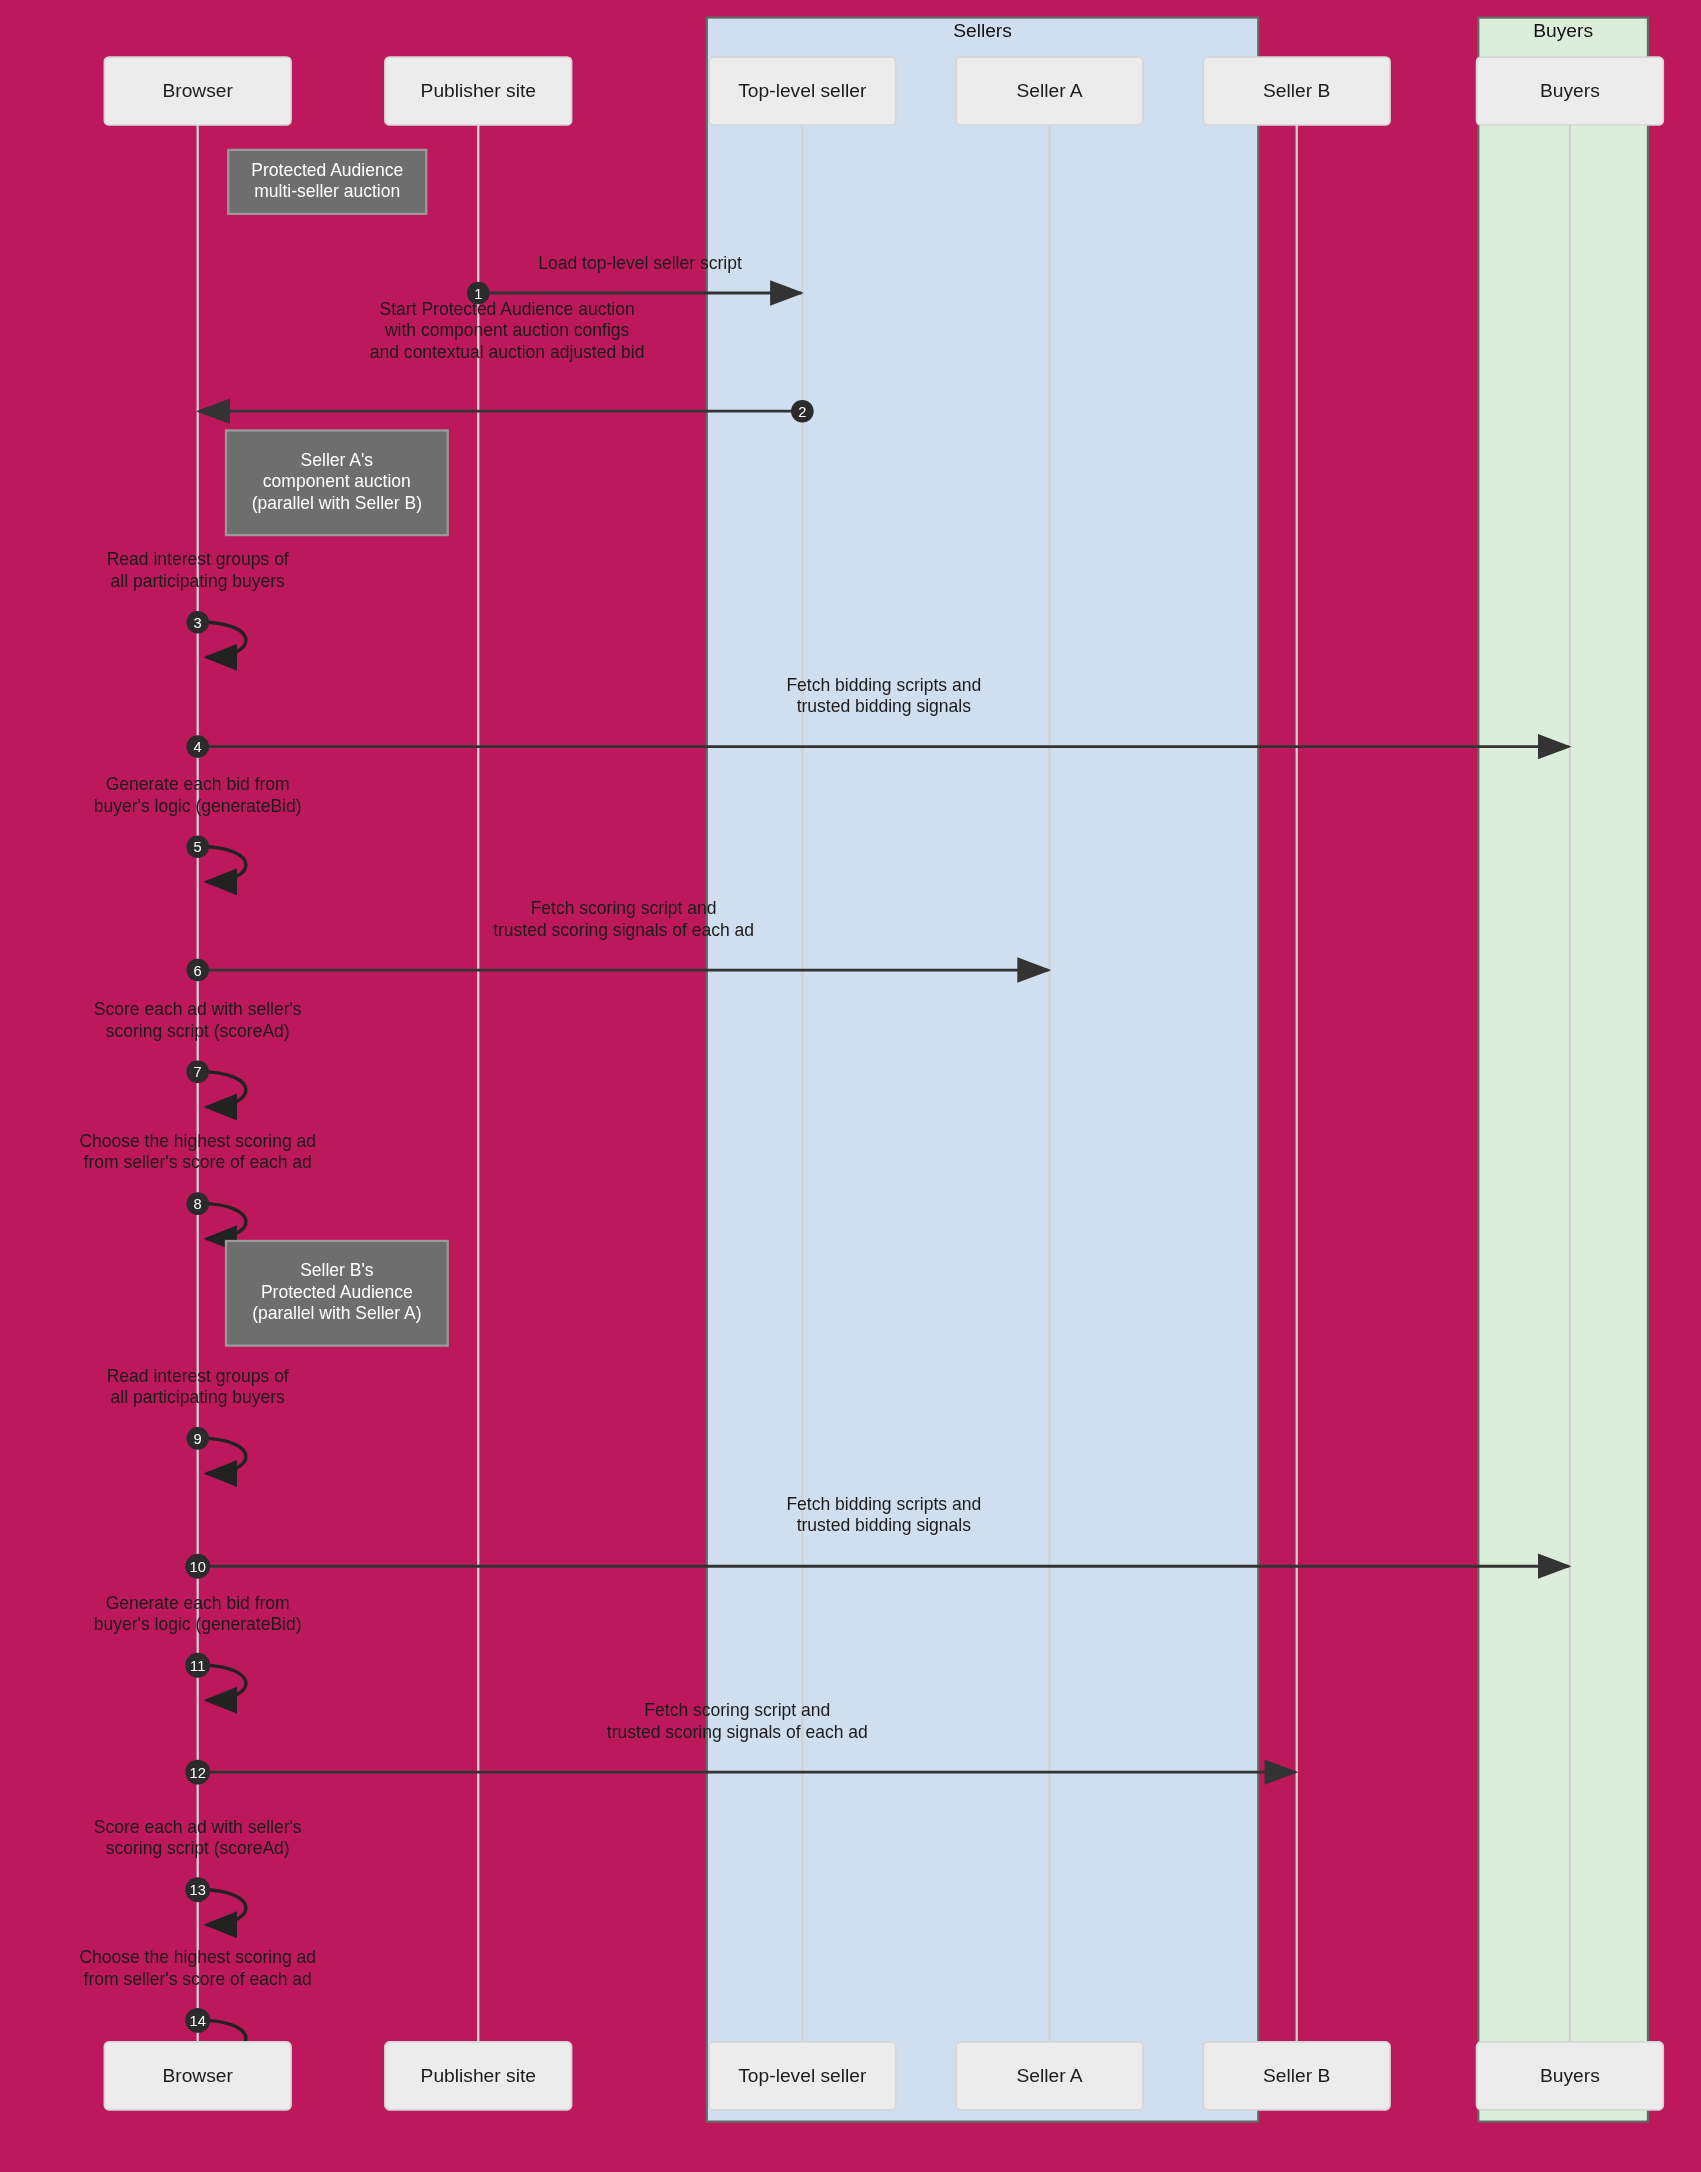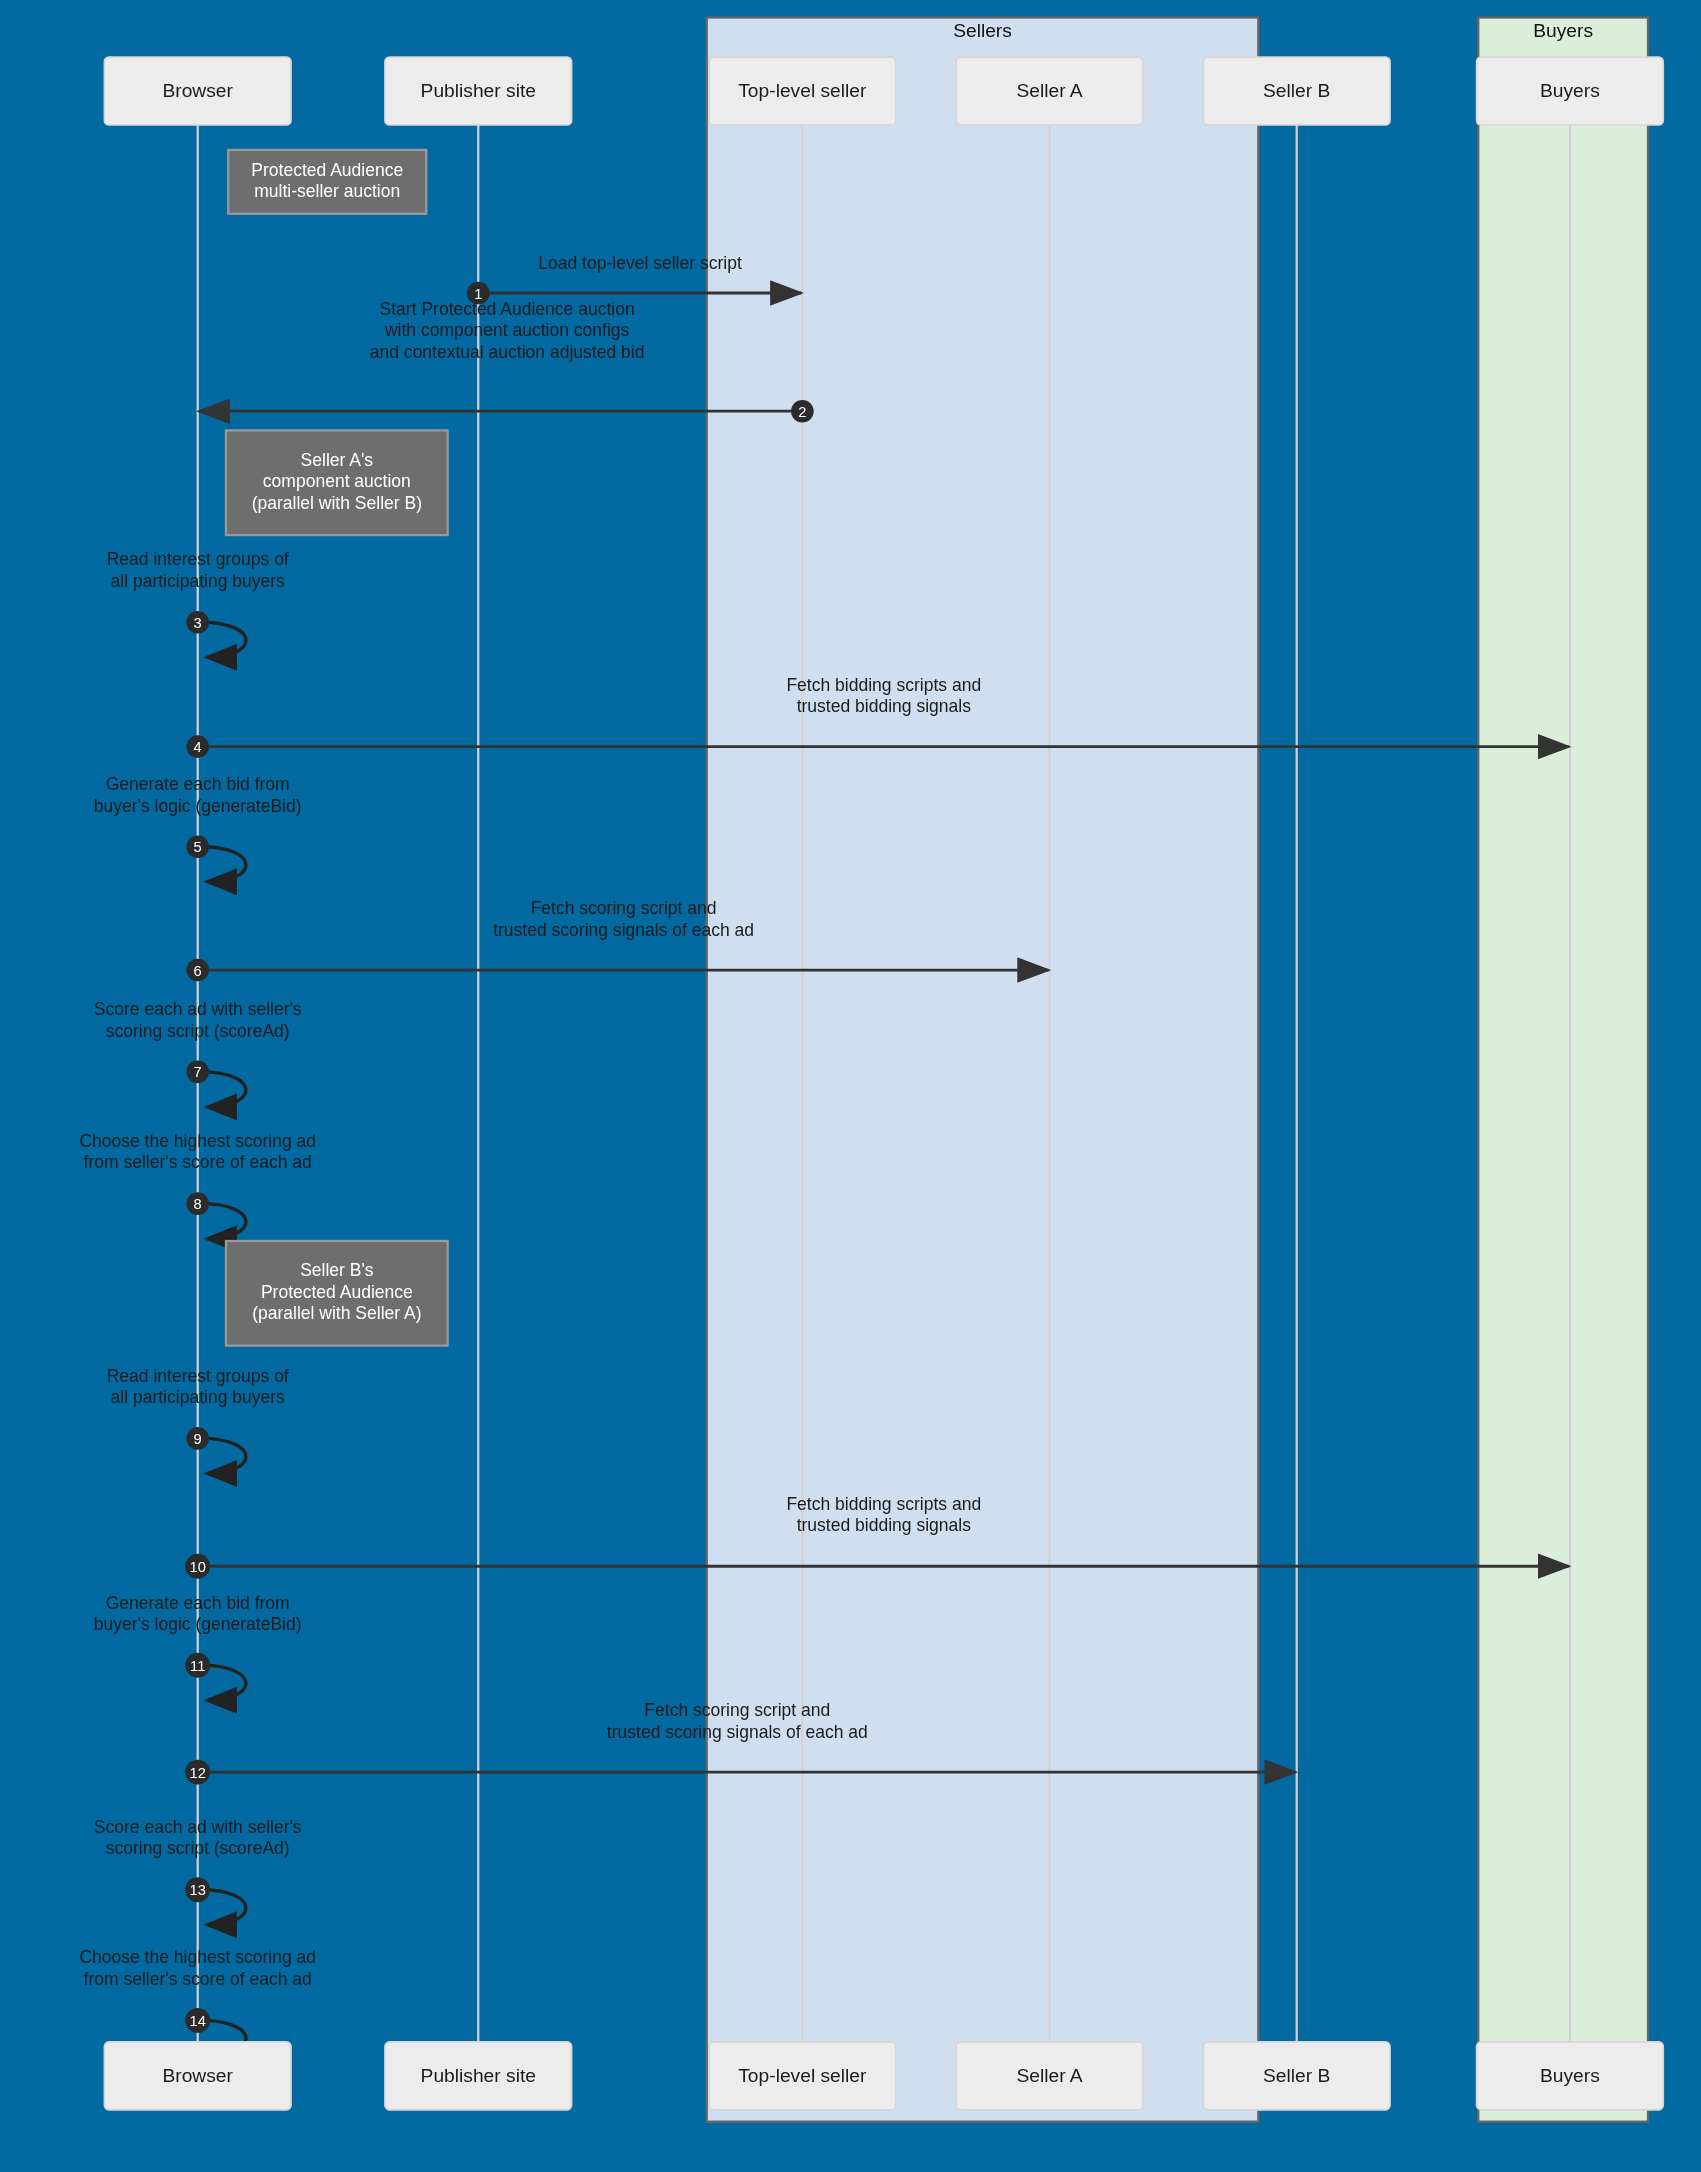--- a/index.html
+++ b/index.html
@@ -7,21 +7,21 @@
     padding: 0;
     background: #ffffff;
   }
   body {
     font-family: "Liberation Sans", sans-serif;
   }
   #diagram-root {
     position: relative;
     width: 1702px;
     height: 2172px;
-    background: #0369a1;
+    background: #be185d;
     overflow: hidden;
   }
   svg.seq {
     position: absolute;
     left: 0;
     top: 0;
     width: 1702px;
     height: 2172px;
   }
   .group-rect {

